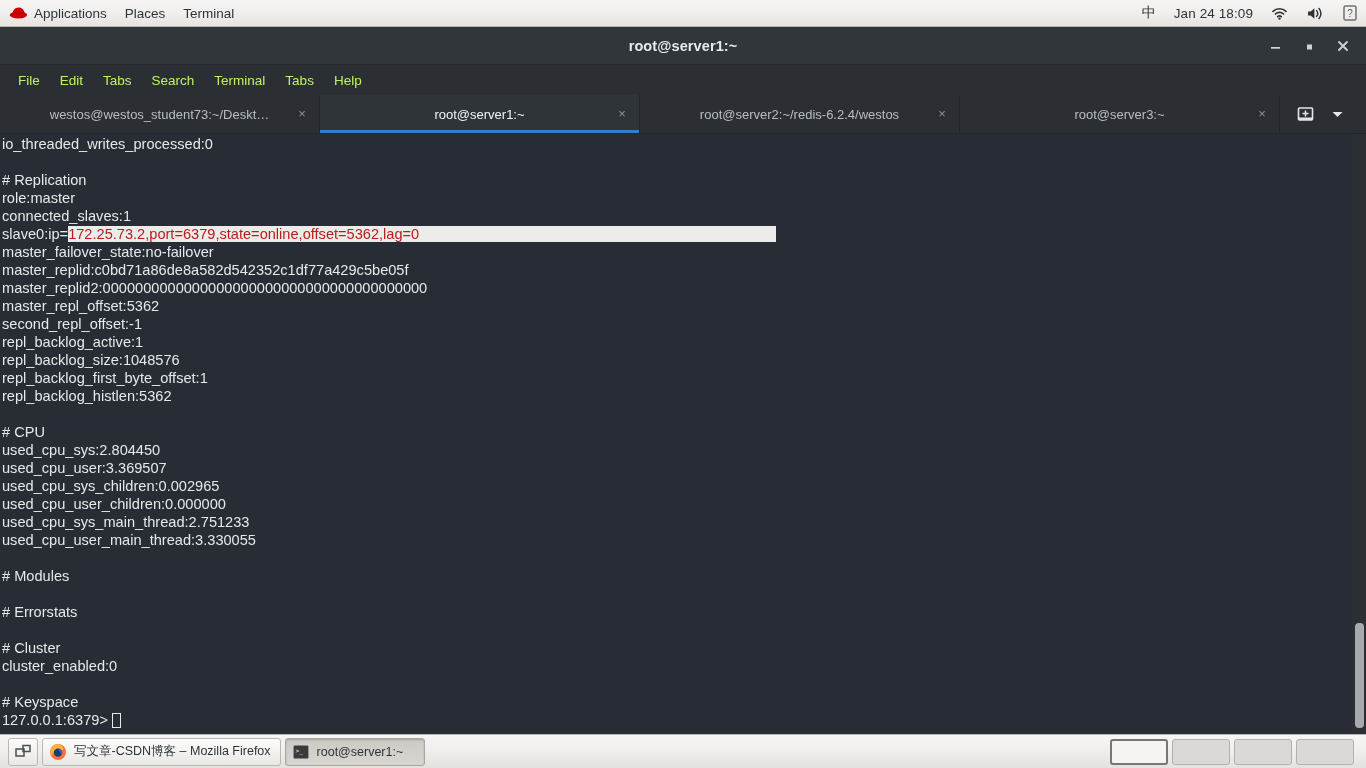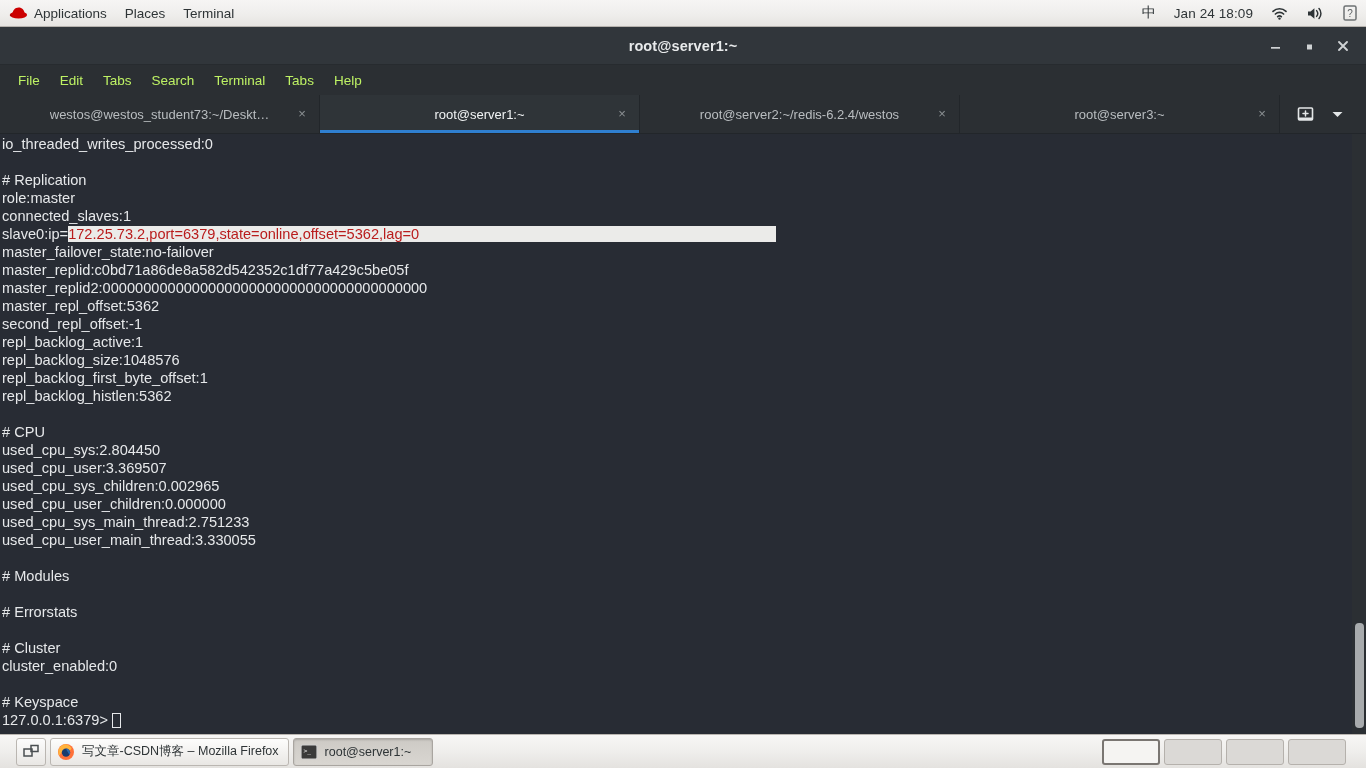--- a/index.html
+++ b/index.html
@@ -150,21 +150,21 @@
     border-radius: 4px;
   }
 
   
   #taskbar {
     position: absolute; left: 0; top: 734px;
     width: 1366px; height: 34px;
     background: linear-gradient(to bottom, #f7f6f5 0%, #efeeec 50%, #e4e2df 100%);
     border-top: 1px solid #b9b5b0;
     display: flex; align-items: center;
-    padding: 0 16px; gap: 4px;
+    padding: 0 8px; gap: 4px;
   }
   #show-desktop {
     width: 30px; height: 28px;
     border: 1px solid #bab6b1; border-radius: 3px;
     background: linear-gradient(to bottom,#fcfcfc,#e9e7e4);
     display: flex; align-items: center; justify-content: center;
   }
   .task-btn {
     height: 28px;
     border: 1px solid #bab6b1; border-radius: 3px;

